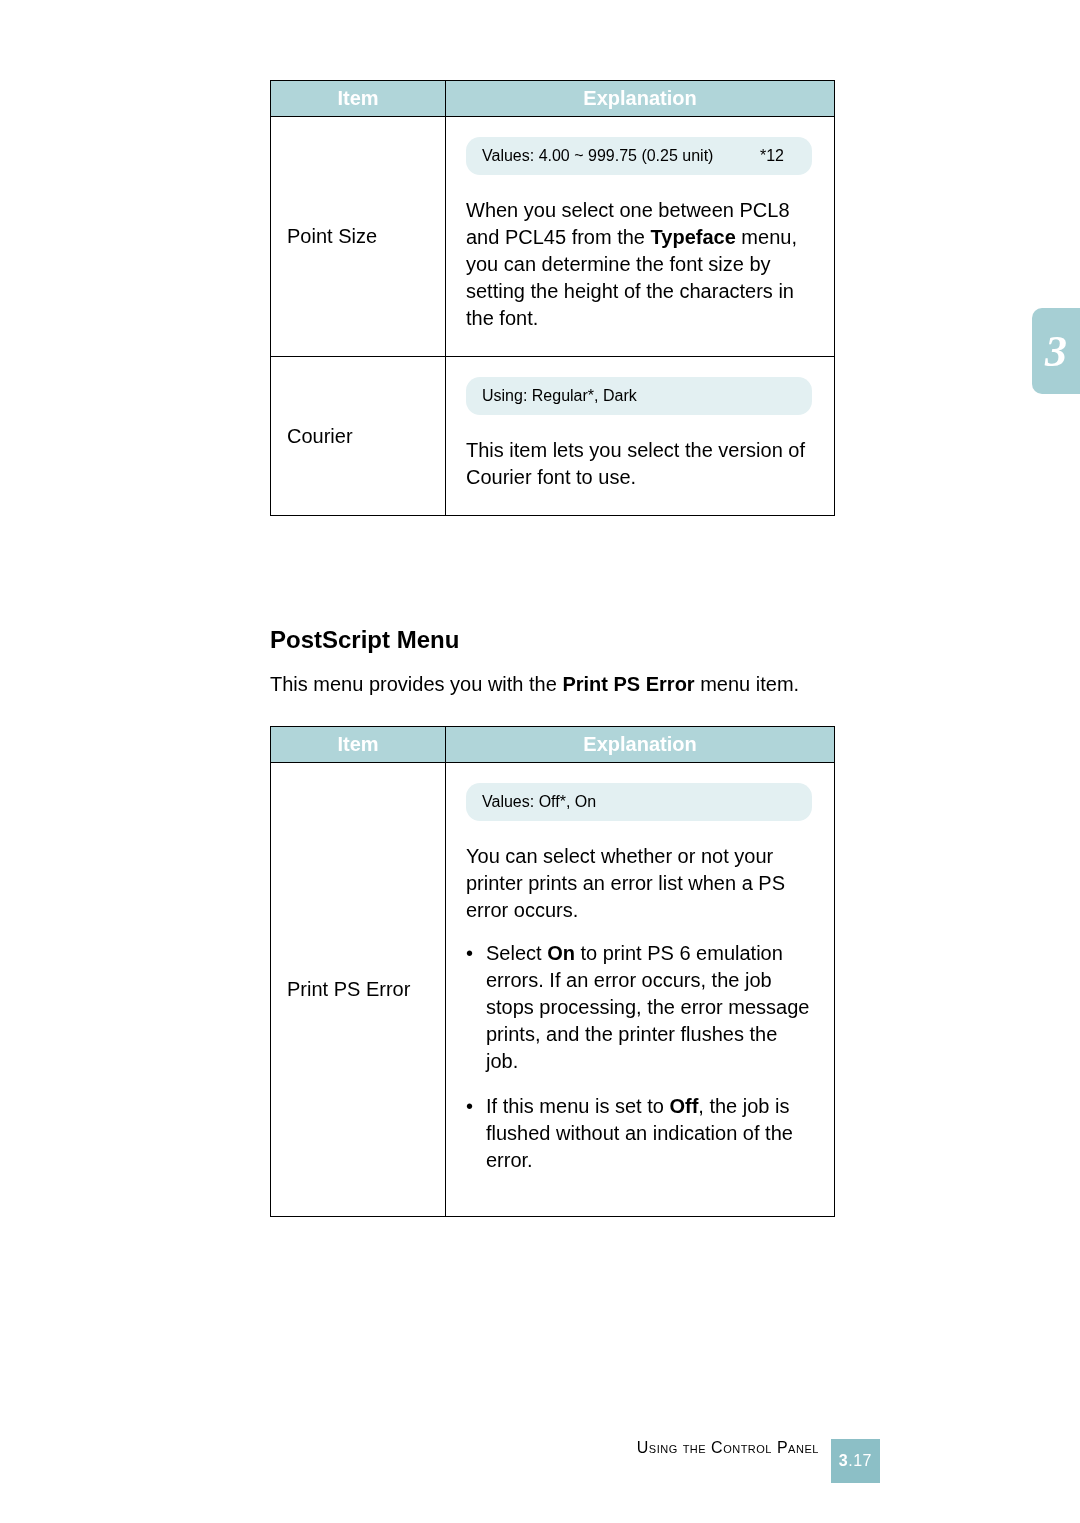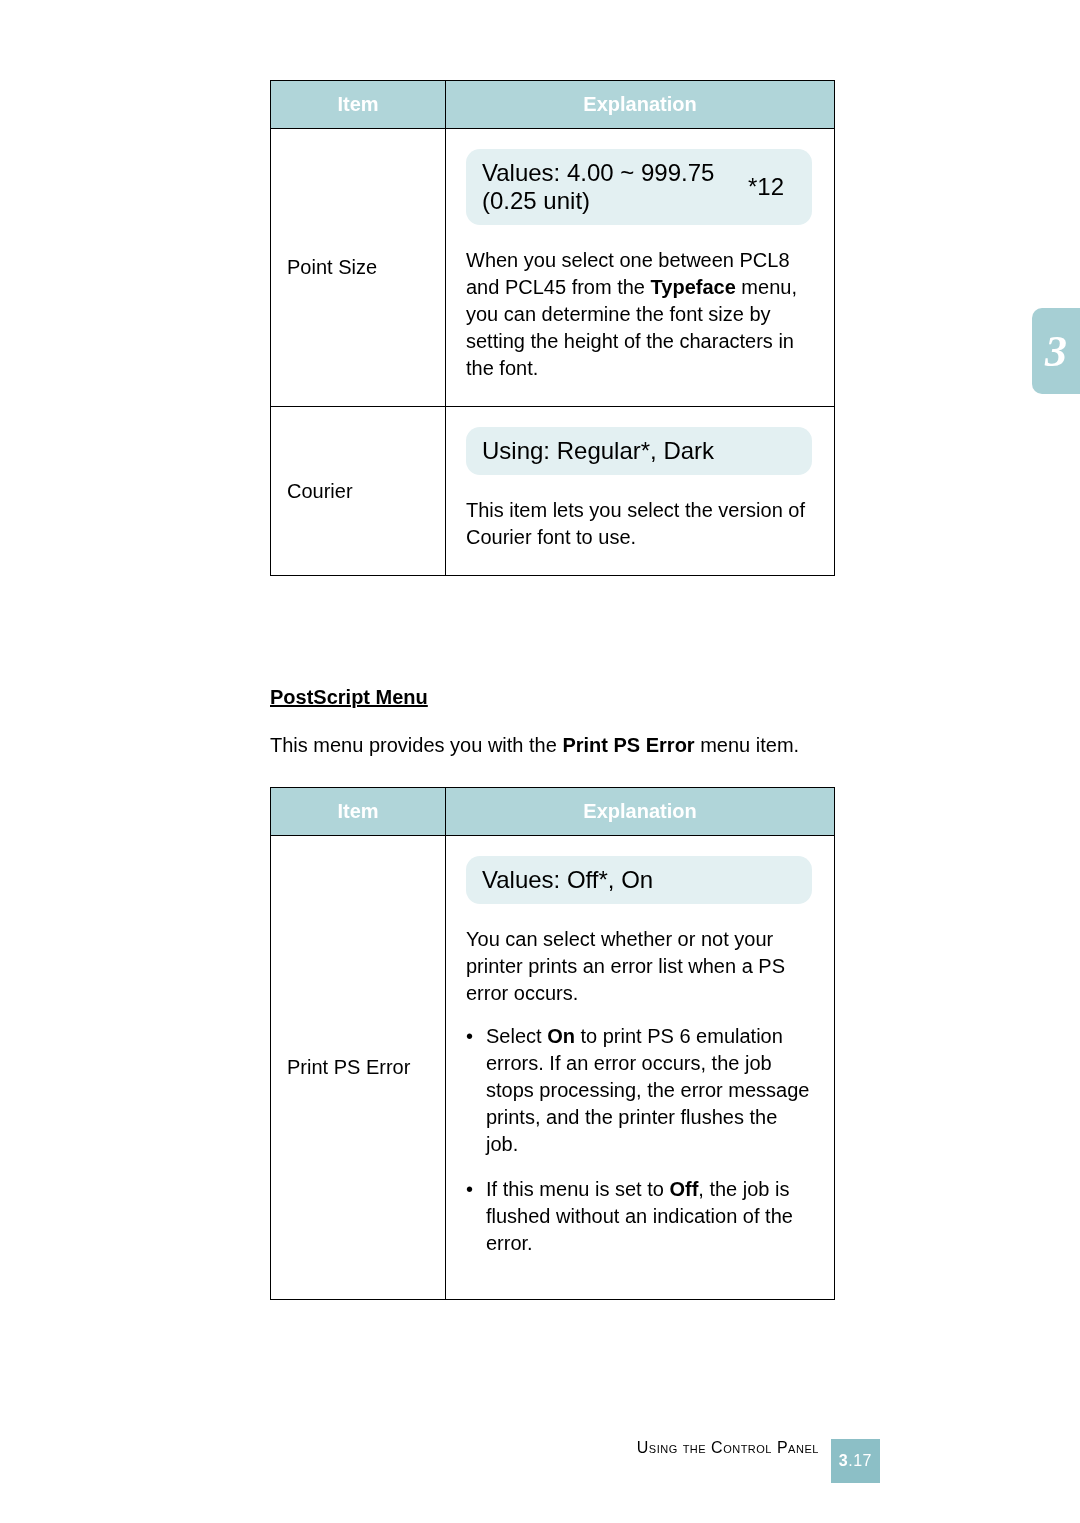--- a/index.html
+++ b/index.html
@@ -25,54 +25,53 @@
   .menu-table th, .menu-table td {
     border: 1.5px solid #000;
     text-align: left;
     vertical-align: middle;
   }
   .menu-table th {
     background: #b0d5d9;
     color: #ffffff;
     font-weight: bold;
     font-size: 20px;
-    padding: 12px 0;
+    padding: 6px 0;
     text-align: center;
   }
   .menu-table th.col-item { width: 175px; }
   .menu-table th.col-exp  { width: auto; }
   .cell-item {
     padding: 8px 16px;
     font-size: 20px;
     vertical-align: middle;
   }
   .cell-exp {
     padding: 20px 22px 24px 20px;
     font-size: 20px;
     vertical-align: top;
   }
   .values-pill {
     background: #e3f0f2;
     border-radius: 14px;
     padding: 10px 16px;
-    font-size: 24px;
+    font-size: 16px;
     margin-bottom: 22px;
     display: flex;
     align-items: center;
     width: 100%;
   }
   .values-pill .vp-right { margin-left: auto; padding-right: 12px; }
   .desc { font-size: 20px; line-height: 1.35; margin-top: 15px; }
   .desc b { font-weight: bold; }
   .gap { height: 110px; }
   h2.section-head {
-    font-size: 20px;
+    font-size: 24px;
     font-weight: bold;
-    margin-bottom: 22px;
-    text-decoration: underline;
+    margin-bottom: 16px;
   }
   .intro { font-size: 20px; margin-bottom: 28px; line-height: 1.4; }
   .note-default { font-size: 16px; margin-bottom: 12px; }
   ul.bullets { list-style: none; padding: 0; margin: 16px 0 0 0; }
   ul.bullets li {
     position: relative;
     padding-left: 20px;
     margin-bottom: 18px;
     line-height: 1.35;
   }

